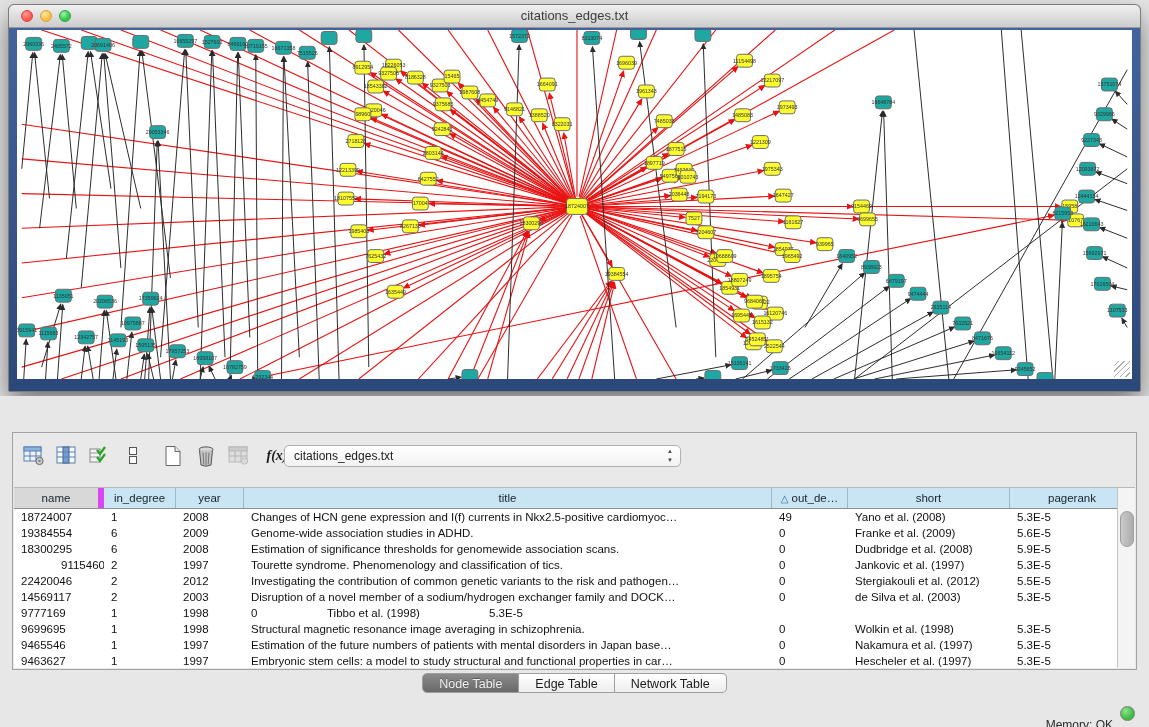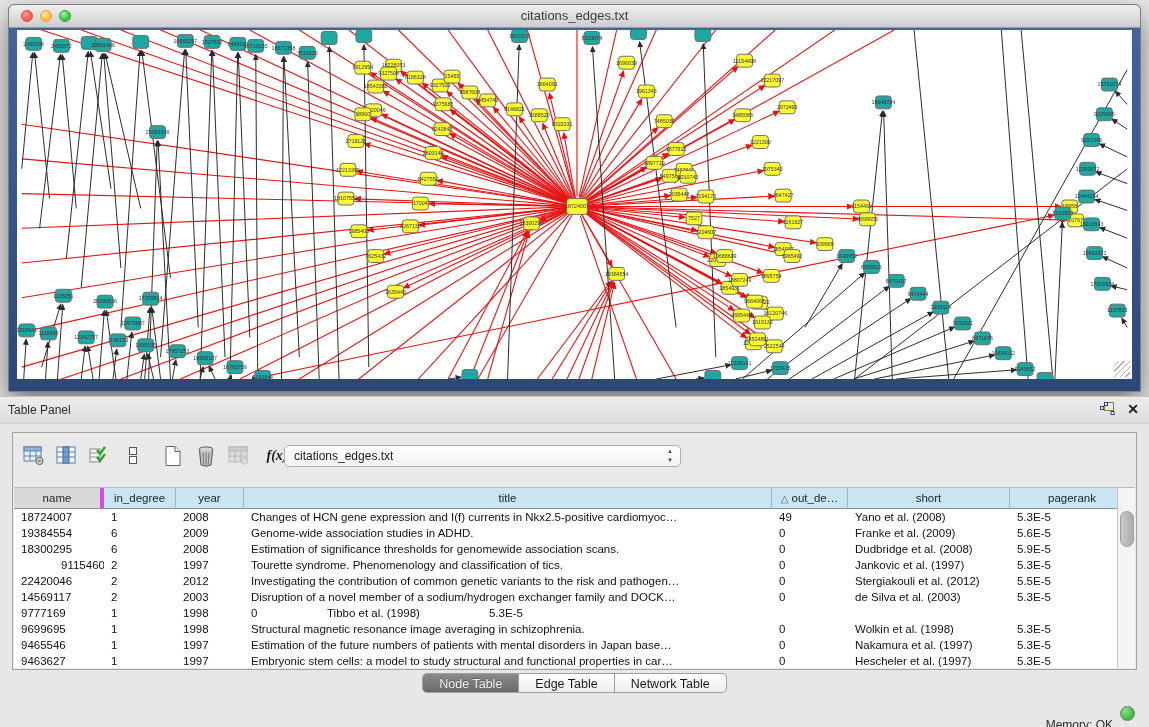--- a/index.html
+++ b/index.html
@@ -39,21 +39,21 @@
   .fx{font-family:"Liberation Serif",serif;font-style:italic;font-weight:bold;font-size:14px;color:#1a1a1a;}
   .combo{position:absolute;left:271px;top:12px;width:397px;height:22px;box-sizing:border-box;
     border:1px solid #b0b0b0;border-radius:5px;background:linear-gradient(#ffffff,#f2f2f2);
     font-size:12px;color:#1c1c1c;line-height:20px;padding-left:9px;}
   .combo .stepper{position:absolute;right:7px;top:1px;font-size:6px;color:#444;line-height:9px;text-align:center;}
 
   .grid{position:absolute;left:1px;top:54px;right:1px;bottom:1px;background:#ffffff;border-top:1px solid #b9b9b9;}
   .grid-header{display:flex;height:20px;border-bottom:1px solid #8f8f8f;background:#c9e5f4;}
   .gh-cell{box-sizing:border-box;border-right:1px solid #9fb9c6;font-size:11.5px;color:#15232b;
     text-align:center;line-height:20px;overflow:hidden;white-space:nowrap;}
-  .gh-cell:first-child{background:#d8d8d8;border-right:4px solid #d946ef;}
+  .gh-cell:first-child{background:#d8d8d8;border-right:6px solid #d946ef;}
   .sort-glyph{color:#2f6f95;margin-right:3px;font-size:10px;}
   .grid-rows{position:absolute;left:0;top:21px;right:17px;bottom:0;overflow:hidden;}
   .g-row{display:flex;height:16px;}
   .g-cell{box-sizing:border-box;padding-left:7px;font-size:11.5px;color:#101010;line-height:16px;
     overflow:hidden;white-space:nowrap;}
   .vscroll{position:absolute;right:0;top:0;bottom:0;width:17px;background:#f4f4f4;border-left:1px solid #c6c6c6;}
   .vthumb{position:absolute;left:2px;top:23px;width:12px;height:34px;border-radius:7px;
     background:linear-gradient(90deg,#c9c9c9,#adadad);border:1px solid #9e9e9e;}
 
   .tabbar{position:absolute;left:0;top:277px;width:100%;display:flex;justify-content:center;}
@@ -533,32 +533,20 @@
               <rect x="689" y="343.5" width="16" height="13" rx="3" fill="#1fa8a2" stroke="#6b6b6b" stroke-width="1"></rect>
               <rect x="444" y="342.5" width="16" height="13" rx="3" fill="#1fa8a2" stroke="#6b6b6b" stroke-width="1"></rect>
             </g>
         </svg>
         <div class="grip"></div>
       </div>
     </div>
   </div>
 
   <div class="table-panel">
-    <div class="panel-header">
-      <span class="panel-title">Table Panel</span>
-      <span class="panel-header-icons">
-        <svg width="15" height="14" viewBox="0 0 15 14">
-          <rect x="4.5" y="0.5" width="9" height="8" fill="none" stroke="#8a7a4a"></rect>
-          <rect x="0.5" y="4.5" width="3" height="3" fill="#fff" stroke="#27427a"></rect>
-          <rect x="11" y="9.5" width="3" height="3" fill="#fff" stroke="#27427a"></rect>
-          <rect x="4.5" y="0.5" width="3" height="3" fill="#fff" stroke="#27427a"></rect>
-        </svg>
-        <span class="close-x">✕</span>
-      </span>
-    </div>
 
     <div class="panel-box">
       <div class="toolbar">
         <span class="tb-icon">
           <svg width="22" height="20" viewBox="0 0 22 20">
               <rect x="1" y="1" width="17" height="14" fill="#eaf2fb" stroke="#5b7fae"></rect>
               <rect x="1" y="1" width="17" height="4" fill="#8fb4dd" stroke="#5b7fae"></rect>
               <line x1="7" y1="5" x2="7" y2="15" stroke="#5b7fae"></line>
               <line x1="13" y1="5" x2="13" y2="15" stroke="#5b7fae"></line>
               <line x1="1" y1="10" x2="18" y2="10" stroke="#5b7fae"></line>

